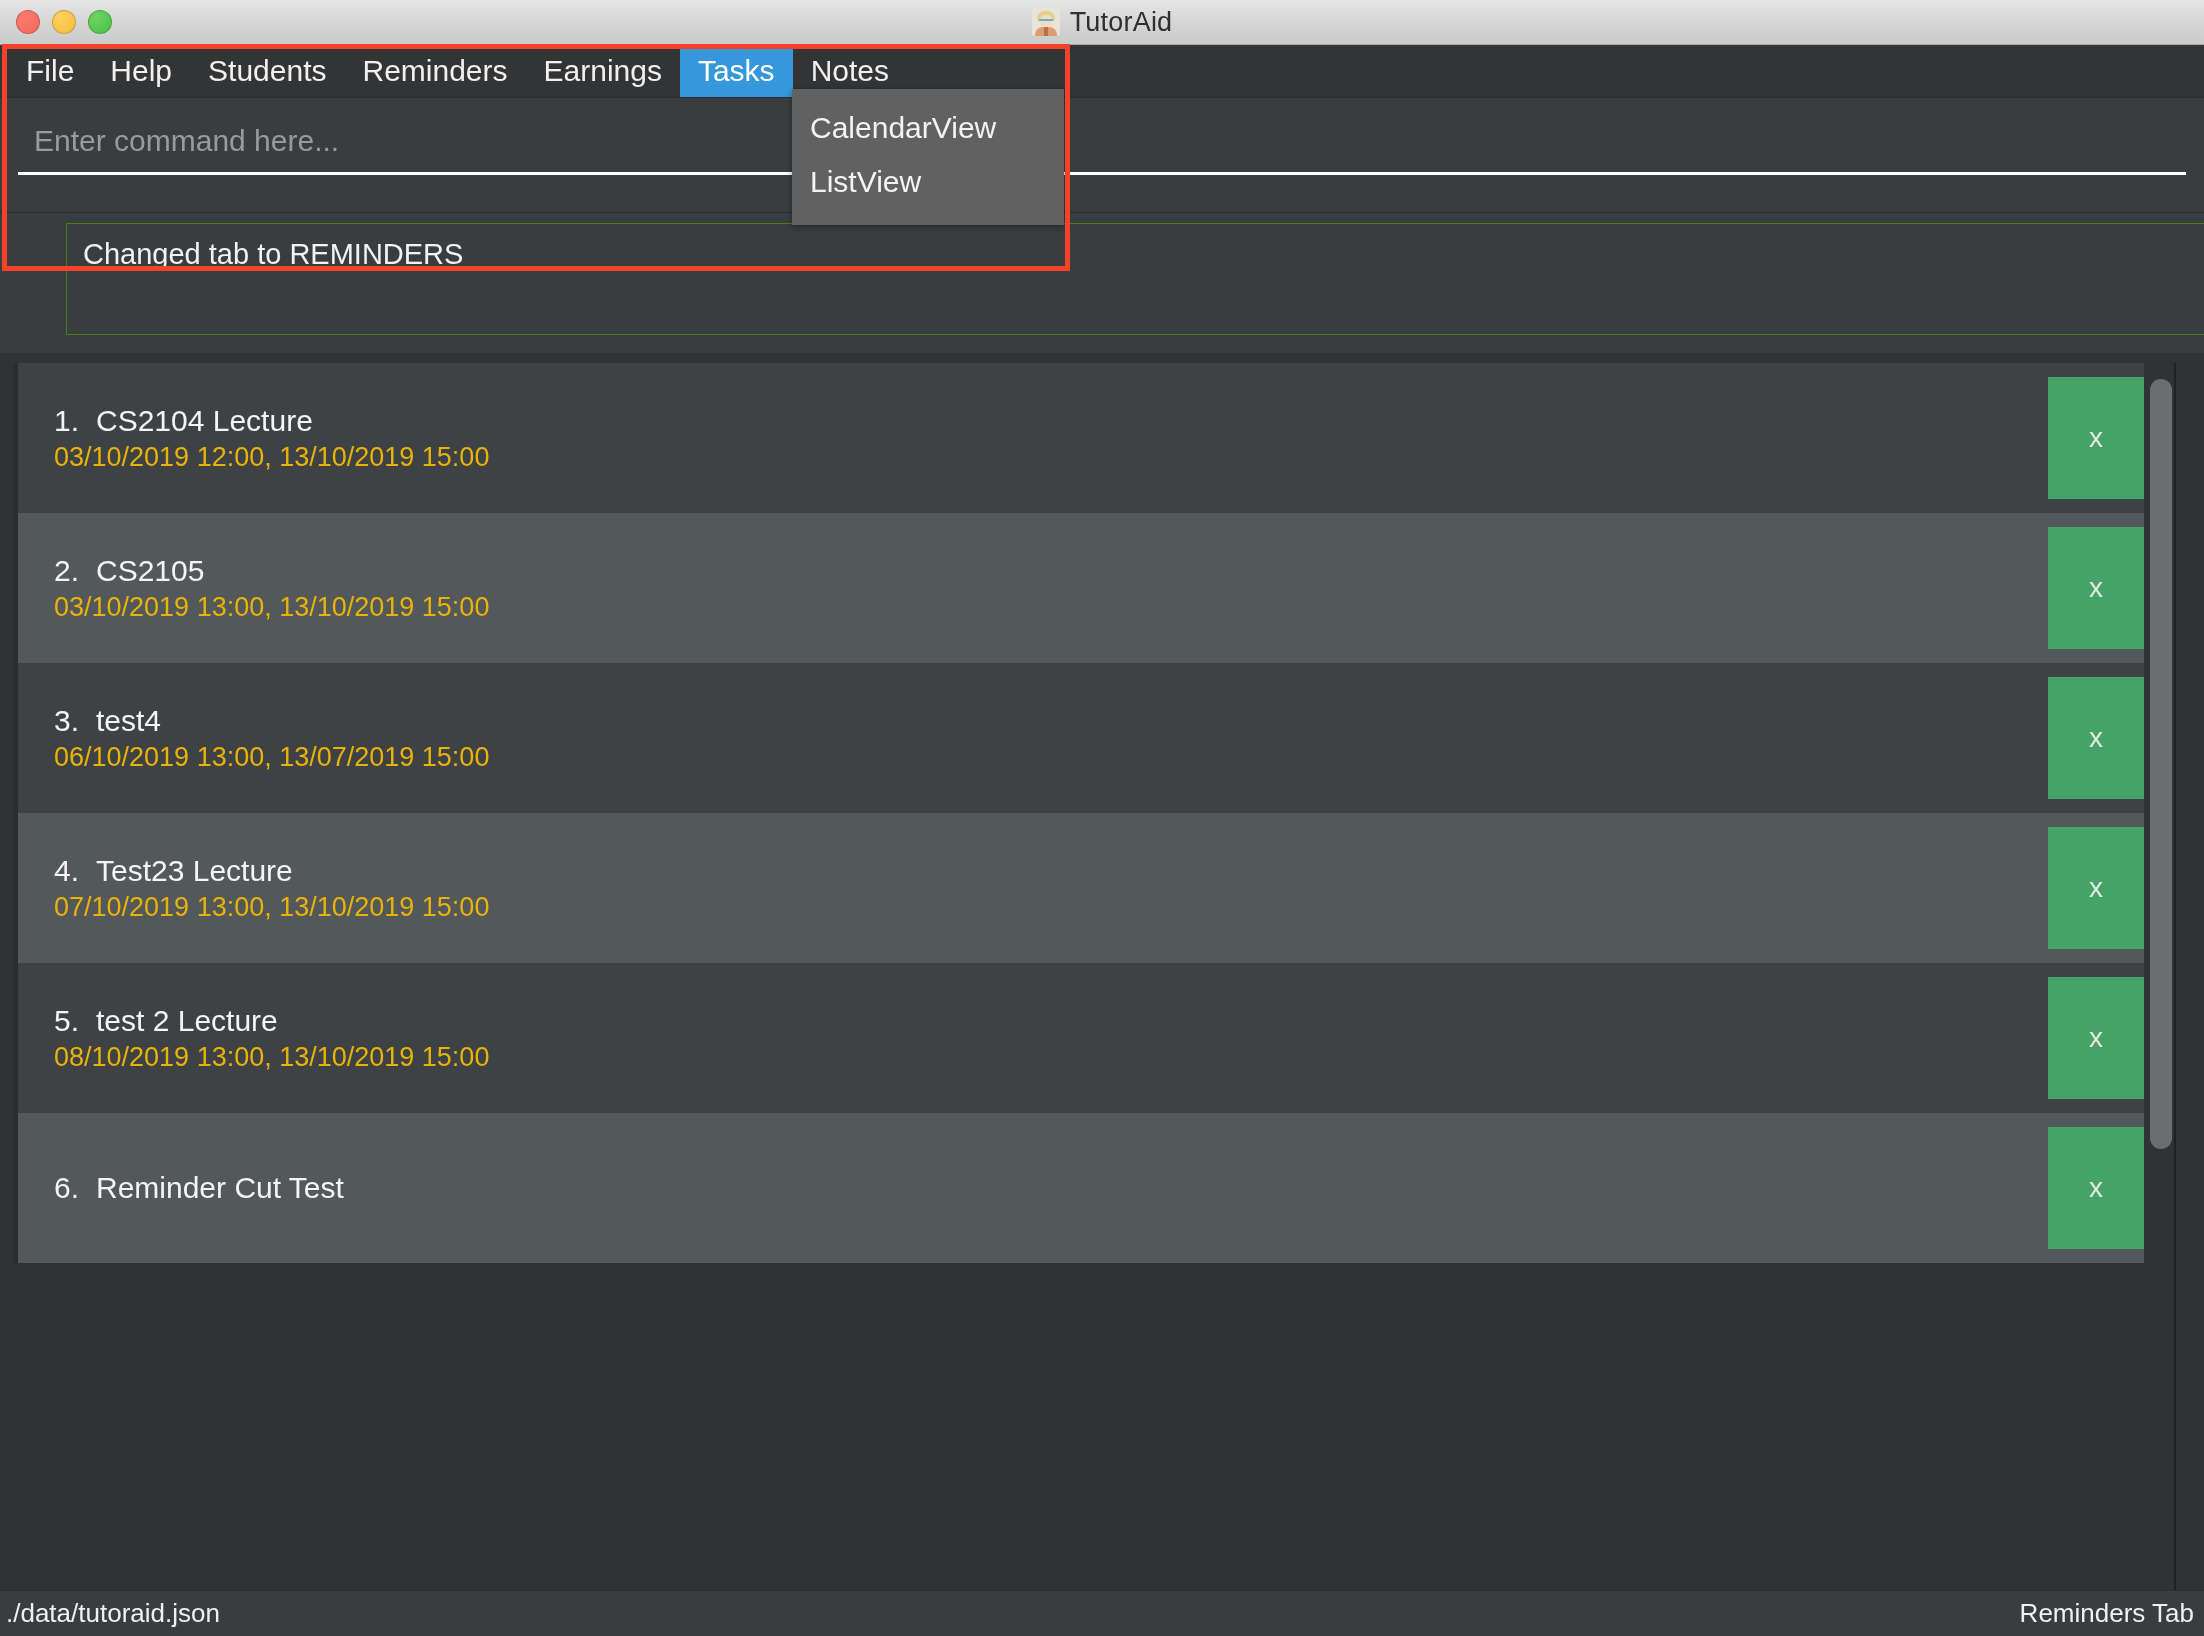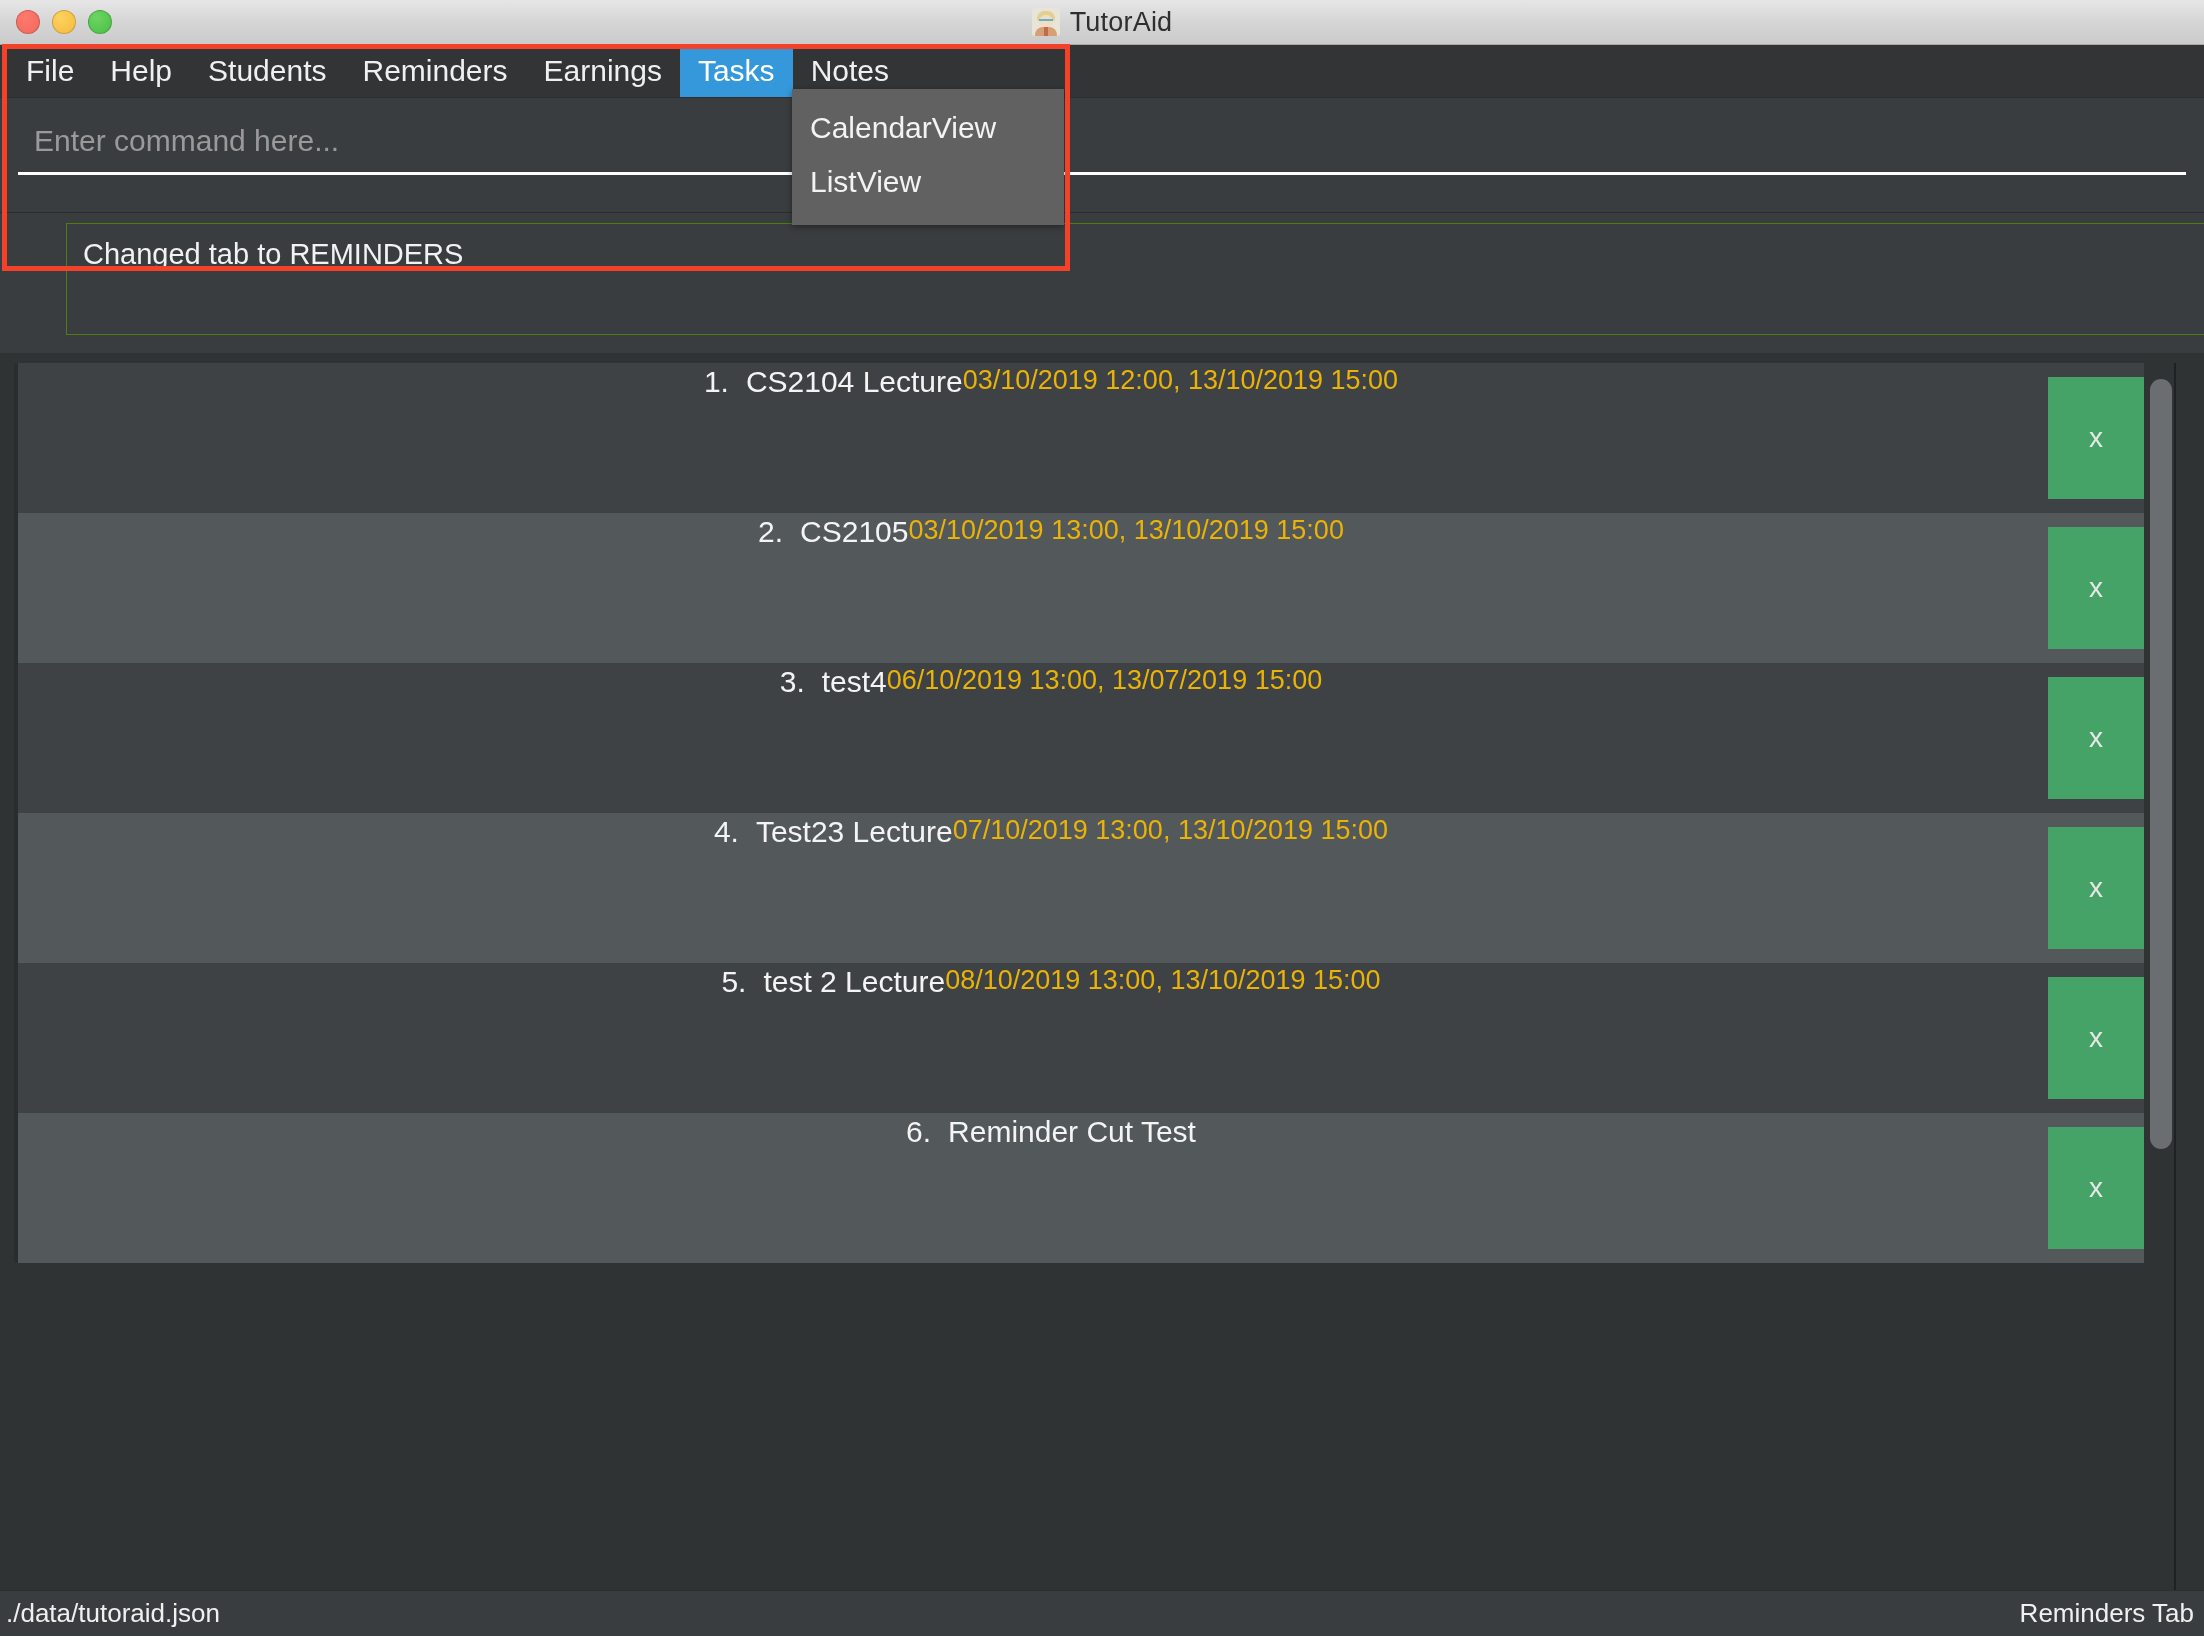--- a/index.html
+++ b/index.html
@@ -190,20 +190,21 @@
     display: flex;
     align-items: stretch;
     height: 150px;
     border-left: 4px solid #2a2c2e;
   }
   .reminder-row.odd  { background: #3f4244; }
   .reminder-row.even { background: #53585a; }
   .row-body {
     flex: 1 1 auto;
     display: flex;
+    flex-direction: column;
     justify-content: center;
     padding-left: 36px;
   }
   .row-title {
     color: #f4f4f4;
     font-size: 30px;
     line-height: 1.28;
     white-space: nowrap;
   }
   .row-title .idx { display: inline-block; min-width: 42px; }

